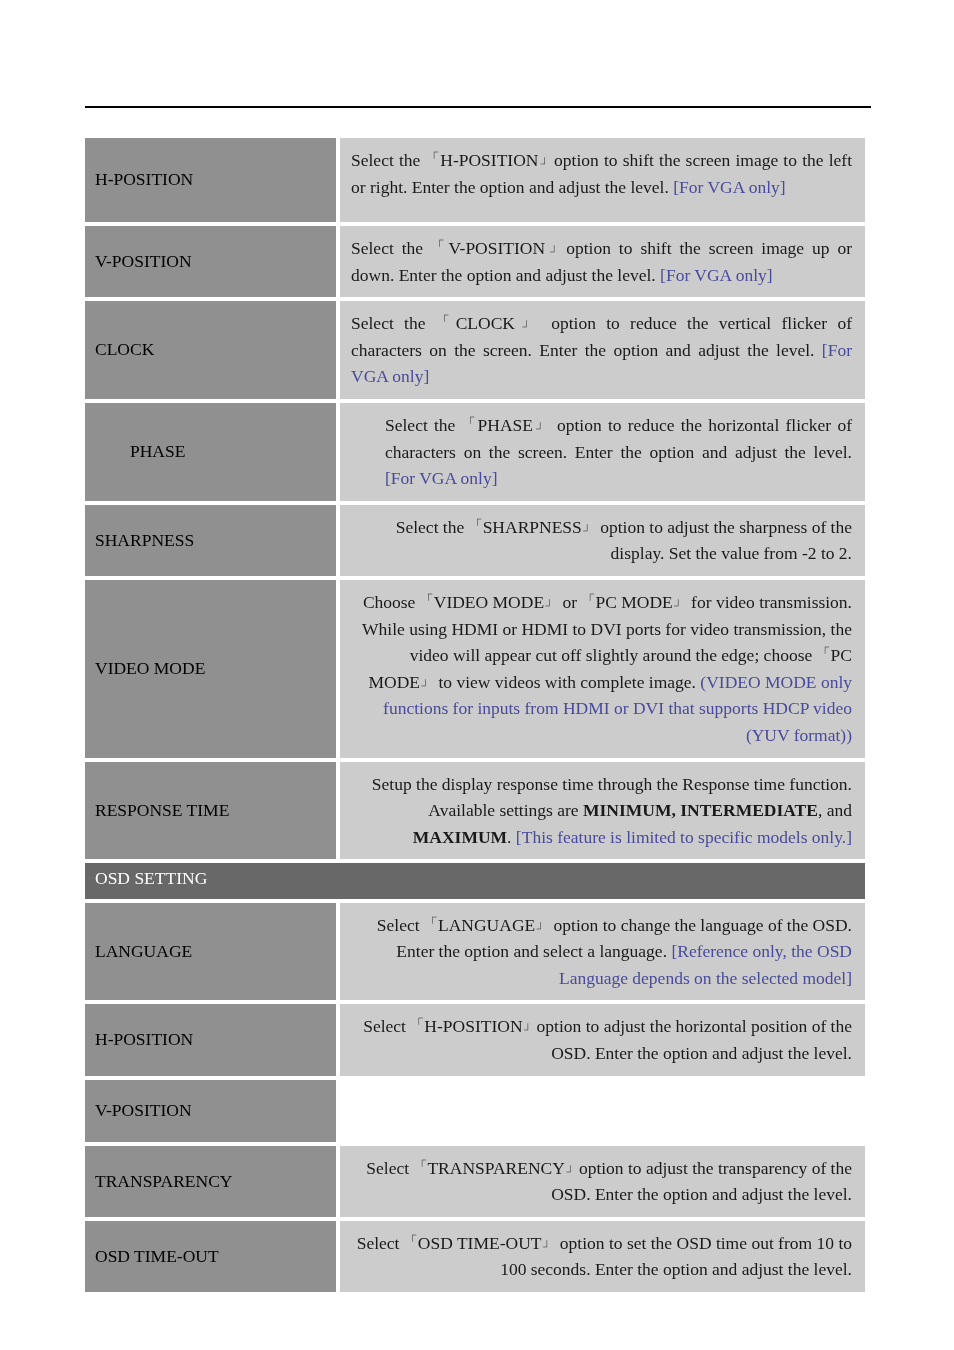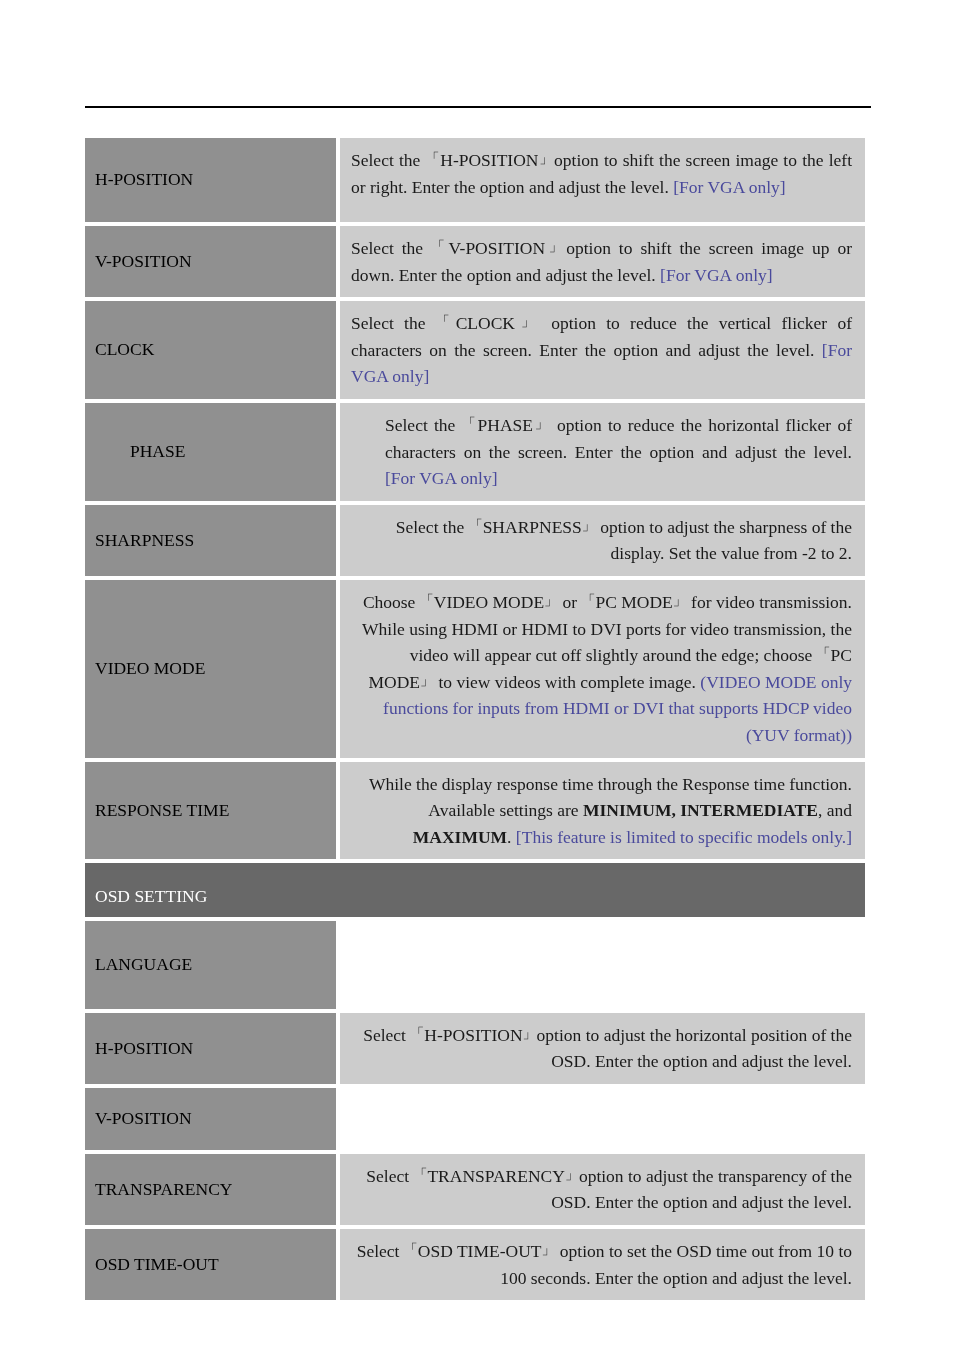--- a/index.html
+++ b/index.html
@@ -67,21 +67,21 @@
     text-justify: inter-word;
   }
   .cell-desc.align-left {
     text-align: right;
   }
   .section-header {
     background: #686868;
     color: #ffffff;
     font-size: 17.5px;
     line-height: 1.45;
-    padding: 21px 0 7px 10px;
+    padding: 3px 0 7px 10px;
     box-sizing: border-box;
     width: 100%;
     margin-bottom: 4px;
     display: flex;
     align-items: center;
     min-height: 34px;
   }
   .note {
     color: #4a4a9c;
     margin-top: 44px;
@@ -164,32 +164,33 @@
         </div>
       <div class="gap"></div>
       <div class="cell-desc align-left"><span>Choose </span><span class="bracket">「</span><span>VIDEO MODE</span><span class="bracket">」</span><span> or  </span><span class="bracket">「</span><span>PC MODE</span><span class="bracket">」</span><span> for video transmission. While using HDMI or HDMI to DVI ports for video transmission, the video will appear cut off slightly around the edge; choose </span><span class="bracket">「</span><span>PC MODE</span><span class="bracket">」</span><span> to view videos with complete image. </span><span class="note">(VIDEO MODE only functions for inputs from HDMI or DVI that supports HDCP video (YUV format))</span></div>
     </div>
 
     <div class="row rtime">
       <div class="cell-label">
           <span>RESPONSE TIME</span>
         </div>
       <div class="gap"></div>
-      <div class="cell-desc align-left"><span>While the display response time through the Response time function. Available settings are </span><span class="bold">MINIMUM, INTERMEDIATE</span><span>, and </span><span class="bold">MAXIMUM</span><span>. </span><span class="note">[This feature is limited to specific models only.]</span></div>
+      <div class="cell-desc align-left"><span>Setup the display response time through the Response time function. Available settings are </span><span class="bold">MINIMUM, INTERMEDIATE</span><span>, and </span><span class="bold">MAXIMUM</span><span>. </span><span class="note">[This feature is limited to specific models only.]</span></div>
     </div>
 
     <div class="section-header">
         <span>OSD SETTING</span>
       </div>
 
     <div class="row lang">
       <div class="cell-label">
           <span>LANGUAGE</span>
         </div>
       <div class="gap"></div>
+      <div class="cell-desc align-left"><span>Select  </span><span class="bracket">「</span><span>LANGUAGE</span><span class="bracket">」</span><span>  option to change the language of the OSD. Enter the option and select a language. </span><span class="note">[Reference only, the OSD Language depends on the selected model]</span></div>
     </div>
 
     <div class="row h-pos-2">
       <div class="cell-label">
           <span>H-POSITION</span>
         </div>
       <div class="gap"></div>
       <div class="cell-desc align-left"><span>Select </span><span class="bracket">「</span><span>H-POSITION</span><span class="bracket">」</span><span>option to adjust the horizontal position of the OSD. Enter the option and adjust the level.</span><span class="note"></span></div>
     </div>
 

